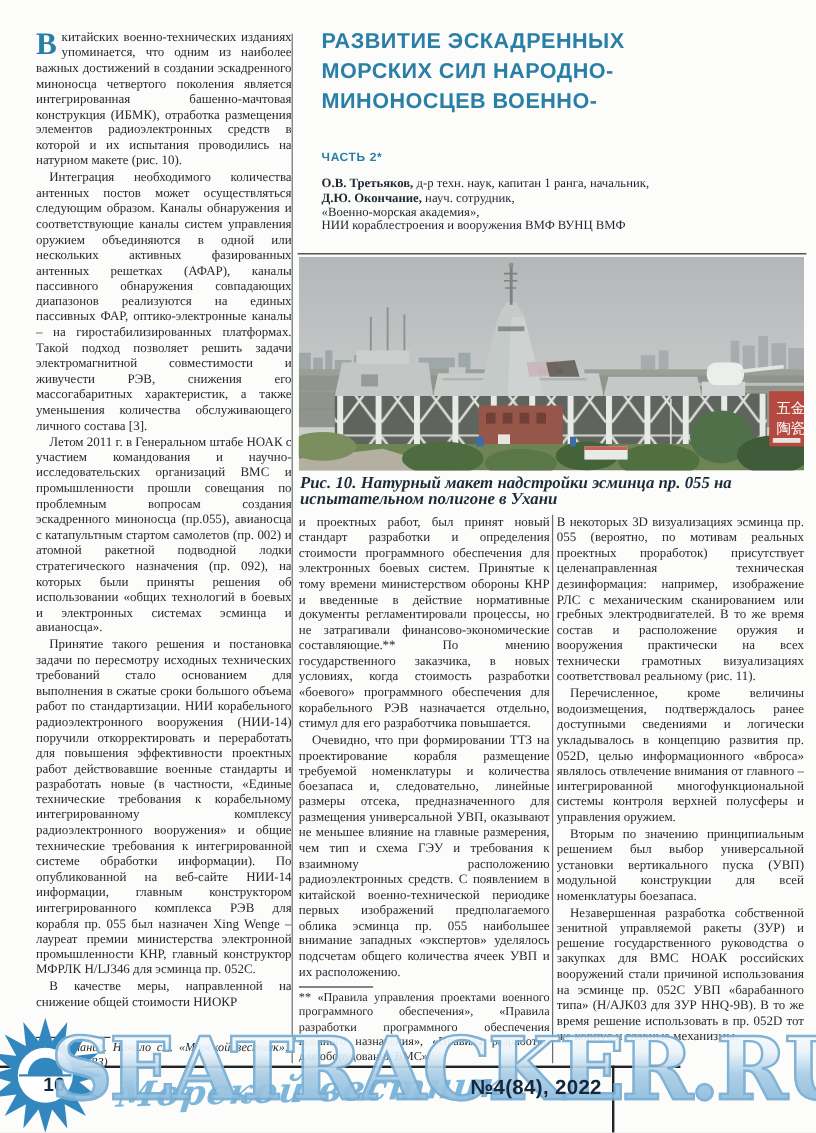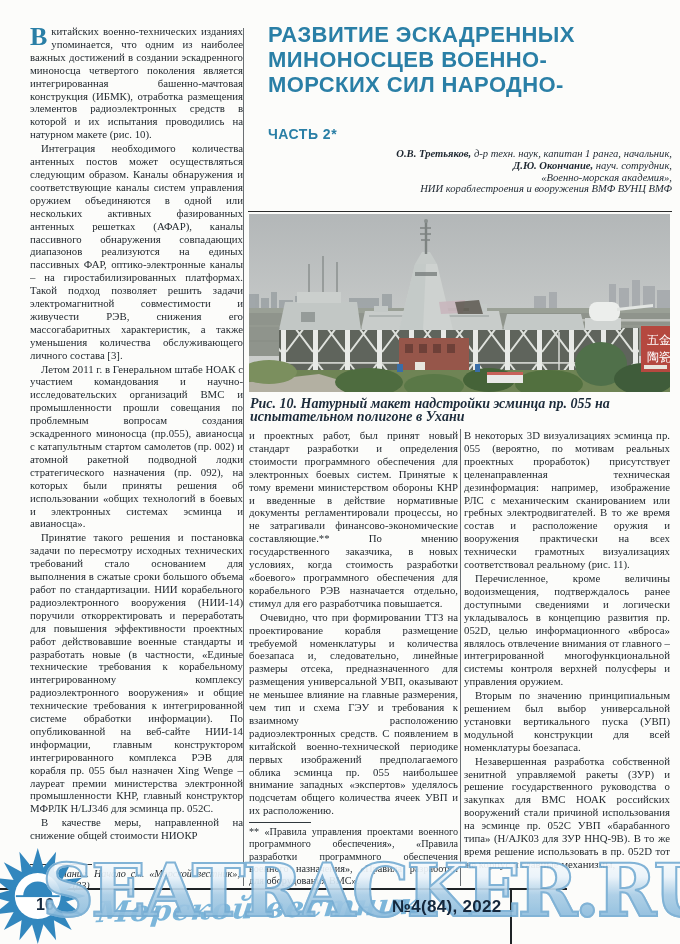--- a/index.html
+++ b/index.html
@@ -20,29 +20,29 @@
     float:left;font-size:26px;line-height:22px;font-weight:bold;
     color:#2a7fa6;padding:1px 4px 0 0;font-family:"Liberation Serif",serif;
   }
   .vline{position:absolute;width:1px;background:#6a6f73;}
   .v1{left:243px;top:28px;height:858px;}
   .v2{left:460px;top:429px;height:457px;}
   
   .title{
     position:absolute;left:268px;top:22px;width:406px;
     font-family:"Liberation Sans","DejaVu Sans",sans-serif;
-    font-weight:800;font-size:22px;line-height:25px;color:#2a7fa6;
+    font-weight:800;font-size:18px;line-height:25px;color:#2a7fa6;
     letter-spacing:.4px;margin:0;
   }
   .part{
     position:absolute;left:268px;top:126px;
     font-family:"Liberation Sans","DejaVu Sans",sans-serif;
-    font-weight:800;font-size:14px;color:#2a7fa6;letter-spacing:.5px;
-  }
-  .authors{position:absolute;left:268px;top:148px;width:404px;font-size:10.6px;line-height:11.8px;font-style:italic;color:#1d2630;text-align:right;}
+    font-weight:800;font-size:10px;color:#2a7fa6;letter-spacing:.5px;
+  }
+  .authors{position:absolute;left:268px;top:148px;width:404px;font-size:10.6px;line-height:11.8px;color:#1d2630;}
   .a-name{font-weight:bold;}
   
   .photo-rule{position:absolute;left:248px;top:211px;width:424px;height:1.3px;background:#2b2b2b;}
   .photo{position:absolute;left:249px;top:214px;width:421px;height:178px;border-radius:28px;}
   .photo svg{display:block;width:100%;height:100%;}
   .caption{
     position:absolute;left:250px;top:397px;width:418px;
     font-size:14px;line-height:13px;font-style:italic;font-weight:bold;color:#1c2b3a;
   }
   
@@ -90,22 +90,22 @@
     <p>Летом 2011 г. в Генеральном штабе НОАК с участием командования и научно-исследовательских организаций ВМС и промышленности прошли совещания по проблемным вопросам создания эскадренного миноносца (пр.055), авианосца с катапультным стартом самолетов (пр. 002) и атомной ракетной подводной лодки стратегического назначения (пр. 092), на которых были приняты решения об использовании «общих технологий в боевых и электронных системах эсминца и авианосца».</p>
     <p>Принятие такого решения и постановка задачи по пересмотру исходных технических требований стало основанием для выполнения в сжатые сроки большого объема работ по стандартизации. НИИ корабельного радиоэлектронного вооружения (НИИ-14) поручили откорректировать и переработать для повышения эффективности проектных работ действовавшие военные стандарты и разработать новые (в частности, «Единые технические требования к корабельному интегрированному комплексу радиоэлектронного вооружения» и общие технические требования к интегрированной системе обработки информации). По опубликованной на веб-сайте НИИ-14 информации, главным конструктором интегрированного комплекса РЭВ для корабля пр. 055 был назначен Xing Wenge – лауреат премии министерства электронной промышленности КНР, главный конструктор МФРЛК H/LJ346 для эсминца пр. 052C.</p>
     <p>В качестве меры, направленной на снижение общей стоимости НИОКР</p>
   </div>
 
   <div class="vline v1"></div>
   <div class="vline v2"></div>
 
   <h1 class="title">
     <div>РАЗВИТИЕ ЭСКАДРЕННЫХ</div>
+    <div>МОРСКИХ СИЛ НАРОДНО-</div>
     <div>МИНОНОСЦЕВ ВОЕННО-</div>
-    <div>МОРСКИХ СИЛ НАРОДНО-</div>
   </h1>
   <div class="part">ЧАСТЬ 2*</div>
 
   <div class="authors">
     <div><span class="a-name">О.В. Третьяков,</span><span> д-р техн. наук, капитан 1 ранга, начальник,</span></div>
     <div><span class="a-name">Д.Ю. Окончание,</span><span> науч. сотрудник,</span></div>
     <div><span>«Военно-морская академия»,</span></div>
     <div><span>НИИ кораблестроения и вооружения ВМФ ВУНЦ ВМФ</span></div>
   </div>
 

